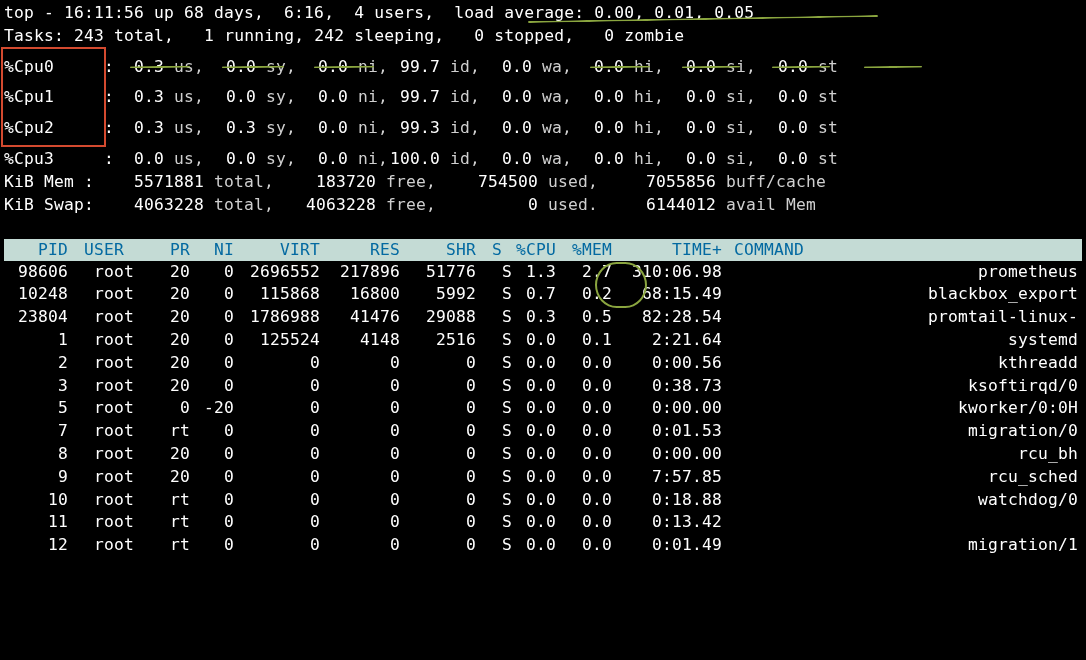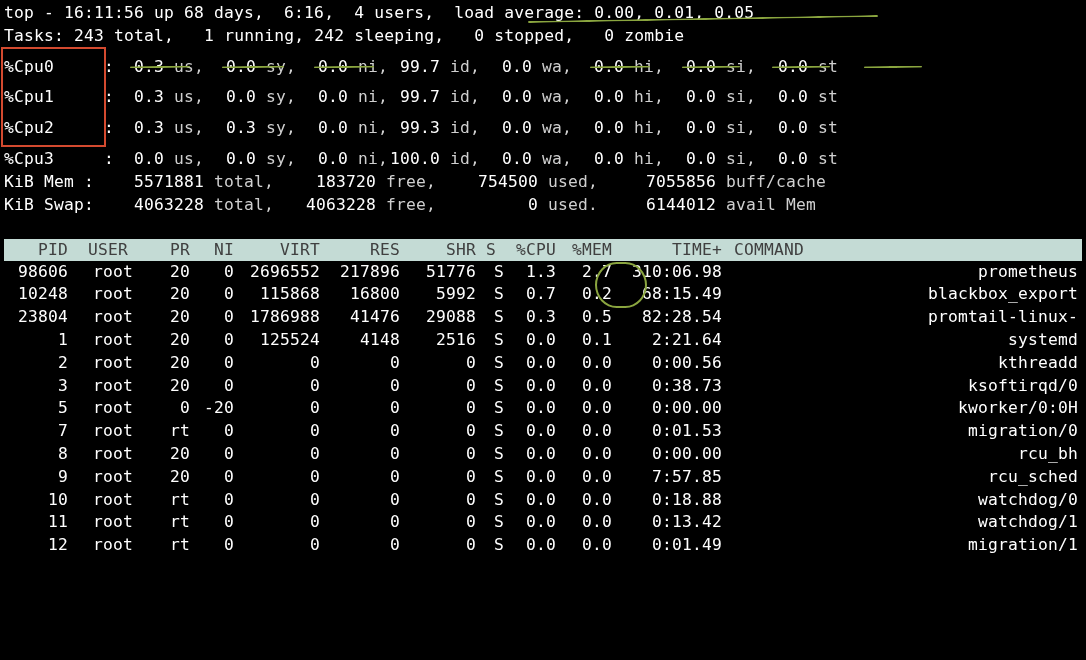--- a/index.html
+++ b/index.html
@@ -88,28 +88,28 @@
       80px  
       76px  
       22px  
       58px  
       56px  
       110px 
       auto; 
   }
   .hdr-row {
     background: #c4dbd5;
-    color: #404040;
+    color: #0369a1;
     font-weight: 400;
     margin-top: 22px;
     height: 22px;
     align-items: center;
   }
   .hdr-row > span, .proc-row > span { white-space: pre; padding-right: 4px; box-sizing: border-box;}
-  .hdr-row .l, .proc-row .l { text-align: center; padding-left: 4px;}
+  .hdr-row .l, .proc-row .l { text-align: left; padding-left: 4px; margin-left: 8px;}
   .hdr-row .r, .proc-row .r { text-align: right; }
   .proc-row .cmd { padding-left: 8px; text-align: right; }
   .hdr-row .cmd { padding-left: 8px; text-align: left; }
 
 </style>
 </head>
 <body>
 
 <div class="term">
 
@@ -413,21 +413,20 @@
         <span class="l"> root</span>
         <span class="r">rt</span>
         <span class="r">0</span>
         <span class="r">0</span>
         <span class="r">0</span>
         <span class="r">0</span>
         <span class="l"> S</span>
         <span class="r">0.0</span>
         <span class="r">0.0</span>
         <span class="r">0:13.42</span>
-        <span class="cmd">watchdog/1</span>
       </div>
       <div class="proc-row">
         <span class="r">12</span>
         <span class="l"> root</span>
         <span class="r">rt</span>
         <span class="r">0</span>
         <span class="r">0</span>
         <span class="r">0</span>
         <span class="r">0</span>
         <span class="l"> S</span>

